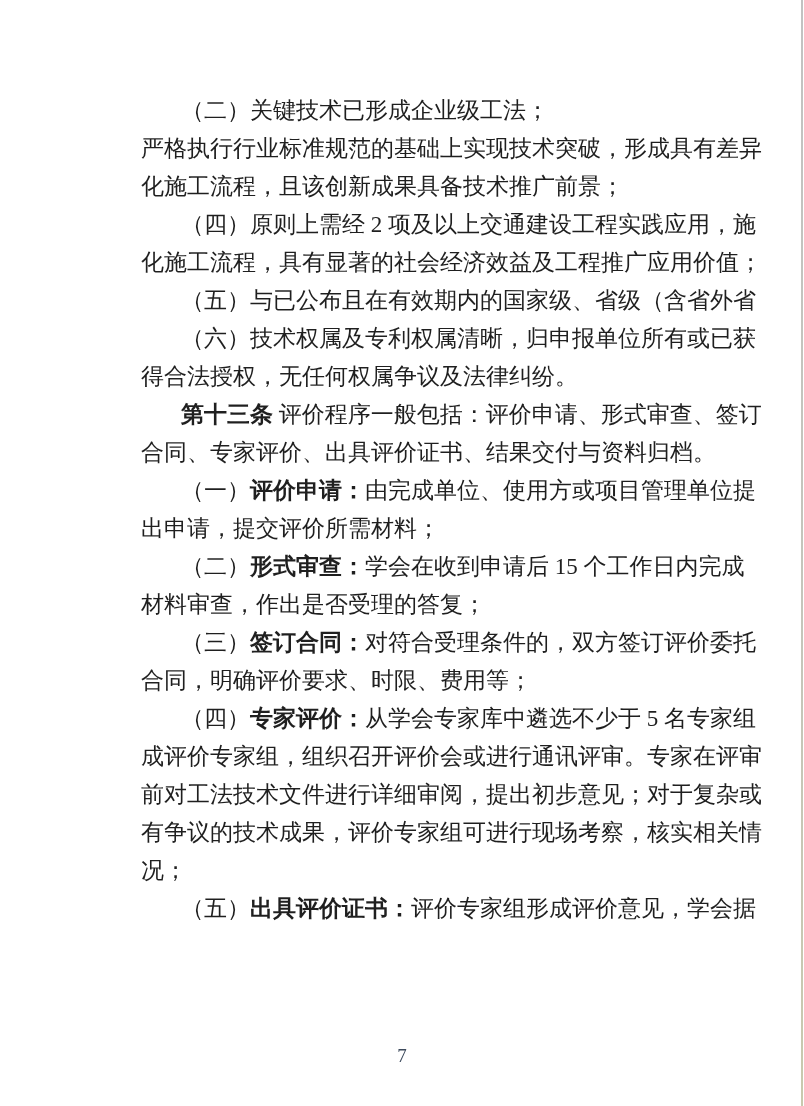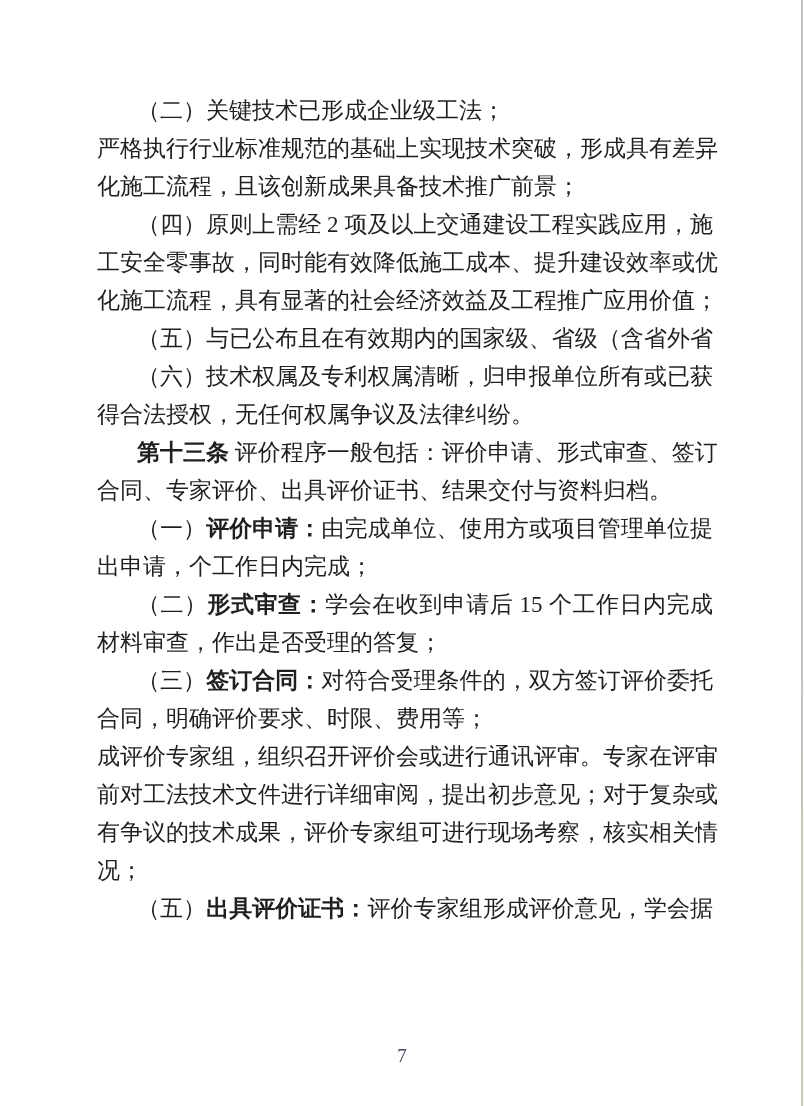--- a/index.html
+++ b/index.html
@@ -30,20 +30,21 @@
     left: 97px;
     width: 616px;
     color: #1f1f1f;
     font-size: 23px;
     line-height: 38px;
   }
   .line {
     text-align: justify;
     text-align-last: justify;
     white-space: nowrap;
+    margin-left: 44px;
   }
   .line.first {
     padding-left: 40px;
   }
   .line.last {
     text-align: left;
     text-align-last: left;
   }
   .line b {
     font-weight: bold;
@@ -61,33 +62,33 @@
 </style>
 </head>
 <body>
 
 <div class="page">
   <div class="content">
       <div class="line first last"><span>（二）关键技术已形成企业级工法；</span></div>
       <div class="line"><span>严格执行行业标准规范的基础上实现技术突破，形成具有差异</span></div>
       <div class="line last"><span>化施工流程，且该创新成果具备技术推广前景；</span></div>
       <div class="line first"><span>（四）原则上需经 2 项及以上交通建设工程实践应用，施</span></div>
-      <div class="line"><span>工安全零事故，同时能有效降低施工成本、提升建设效率或优</span></div>
       <div class="line last"><span>化施工流程，具有显著的社会经济效益及工程推广应用价值；</span></div>
       <div class="line first"><span>（五）与已公布且在有效期内的国家级、省级（含省外省</span></div>
       <div class="line first"><span>（六）技术权属及专利权属清晰，归申报单位所有或已获</span></div>
       <div class="line last"><span>得合法授权，无任何权属争议及法律纠纷。</span></div>
       <div class="line first"><b>第十三条</b><span> 评价程序一般包括：评价申请、形式审查、签订</span></div>
       <div class="line last"><span>合同、专家评价、出具评价证书、结果交付与资料归档。</span></div>
       <div class="line first"><span>（一）</span><b>评价申请：</b><span>由完成单位、使用方或项目管理单位提</span></div>
-      <div class="line last"><span>出申请，个工作日内完成；</span></div>
+      <div class="line last"><span>出申请，提交评价所需材料；</span></div>
       <div class="line first"><span>（二）</span><b>形式审查：</b><span>学会在收到申请后 15 个工作日内完成</span></div>
       <div class="line last"><span>材料审查，作出是否受理的答复；</span></div>
       <div class="line first"><span>（三）</span><b>签订合同：</b><span>对符合受理条件的，双方签订评价委托</span></div>
       <div class="line last"><span>合同，明确评价要求、时限、费用等；</span></div>
+      <div class="line first"><span>（四）</span><b>专家评价：</b><span>从学会专家库中遴选不少于 5 名专家组</span></div>
       <div class="line"><span>成评价专家组，组织召开评价会或进行通讯评审。专家在评审</span></div>
       <div class="line"><span>前对工法技术文件进行详细审阅，提出初步意见；对于复杂或</span></div>
       <div class="line"><span>有争议的技术成果，评价专家组可进行现场考察，核实相关情</span></div>
       <div class="line last"><span>况；</span></div>
       <div class="line first"><span>（五）</span><b>出具评价证书：</b><span>评价专家组形成评价意见，学会据</span></div>
     </div>
   <div class="page-number">7</div>
   <div class="edge-line"></div>
 </div>
 

